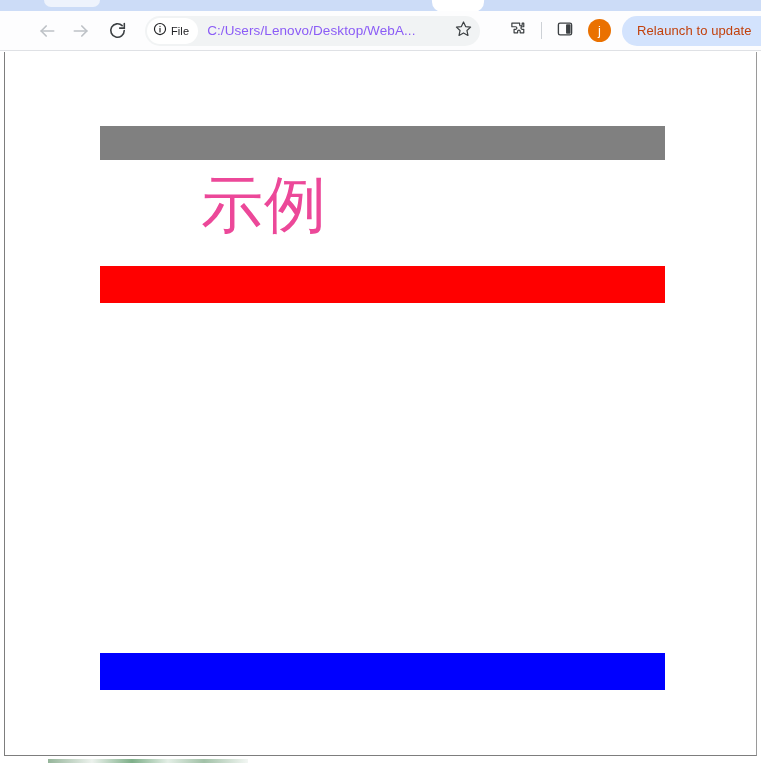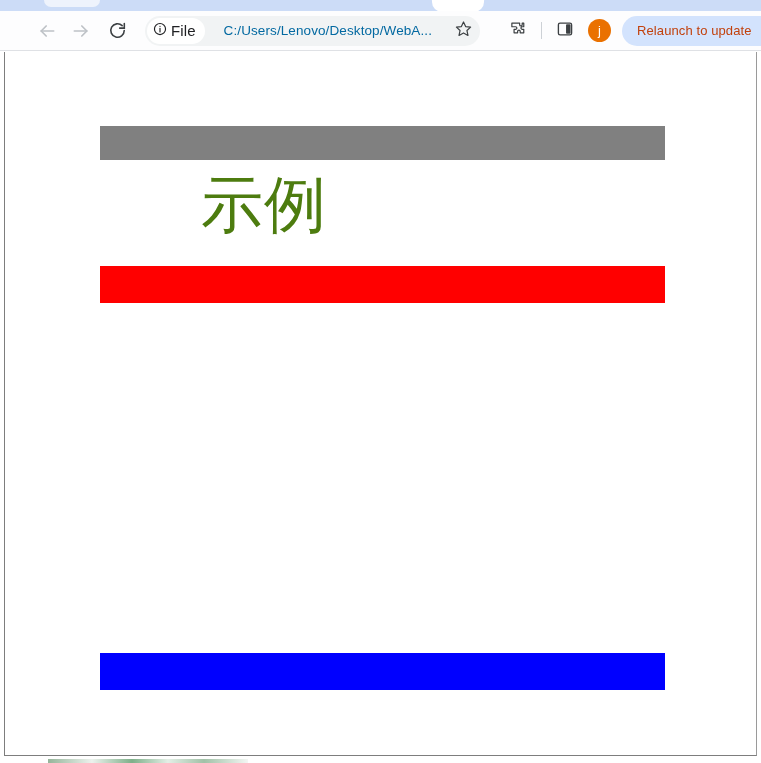--- a/index.html
+++ b/index.html
@@ -89,28 +89,28 @@
     display: flex;
     align-items: center;
     gap: 4px;
     height: 26px;
     margin-left: 2px;
     padding: 0 9px 0 6px;
     background: #ffffff;
     border-radius: 13px;
   }
   .file-chip .label {
-    font-size: 15px;
+    font-size: 11px;
     color: #202124;
     letter-spacing: .1px;
   }
   .omnibox-url {
-    margin-left: 19px;
+    margin-left: 9px;
     font-size: 13.5px;
-    color: #0369a1;
+    color: #8b5cf6;
     white-space: nowrap;
     overflow: hidden;
     letter-spacing: .1px;
     flex: 1 1 auto;
   }
   .star-btn {
     width: 26px; height: 26px;
     margin-right: 4px;
     display: flex; align-items: center; justify-content: center;
     flex: 0 0 auto;
@@ -315,21 +315,21 @@
         <span class="label">Relaunch to update</span>
         <span class="kebab">
           
         </span>
       </div>
     </div>
   </div>
 
   <div class="viewport">
     <div class="bar" id="gray-bar" style="background: rgb(128, 128, 128);"></div>
-    <div id="sample-heading" style="color: #4d7c0f;">示例</div>
+    <div id="sample-heading" style="color: #ec4899;">示例</div>
     <div class="bar" id="red-bar" style="background: rgb(255, 0, 0);"></div>
     <div class="bar" id="blue-bar" style="background: rgb(0, 0, 255);"></div>
   </div>
 
   <div class="bottom-sliver">
     <div class="smudge"></div>
   </div>
 
 </div>
 

